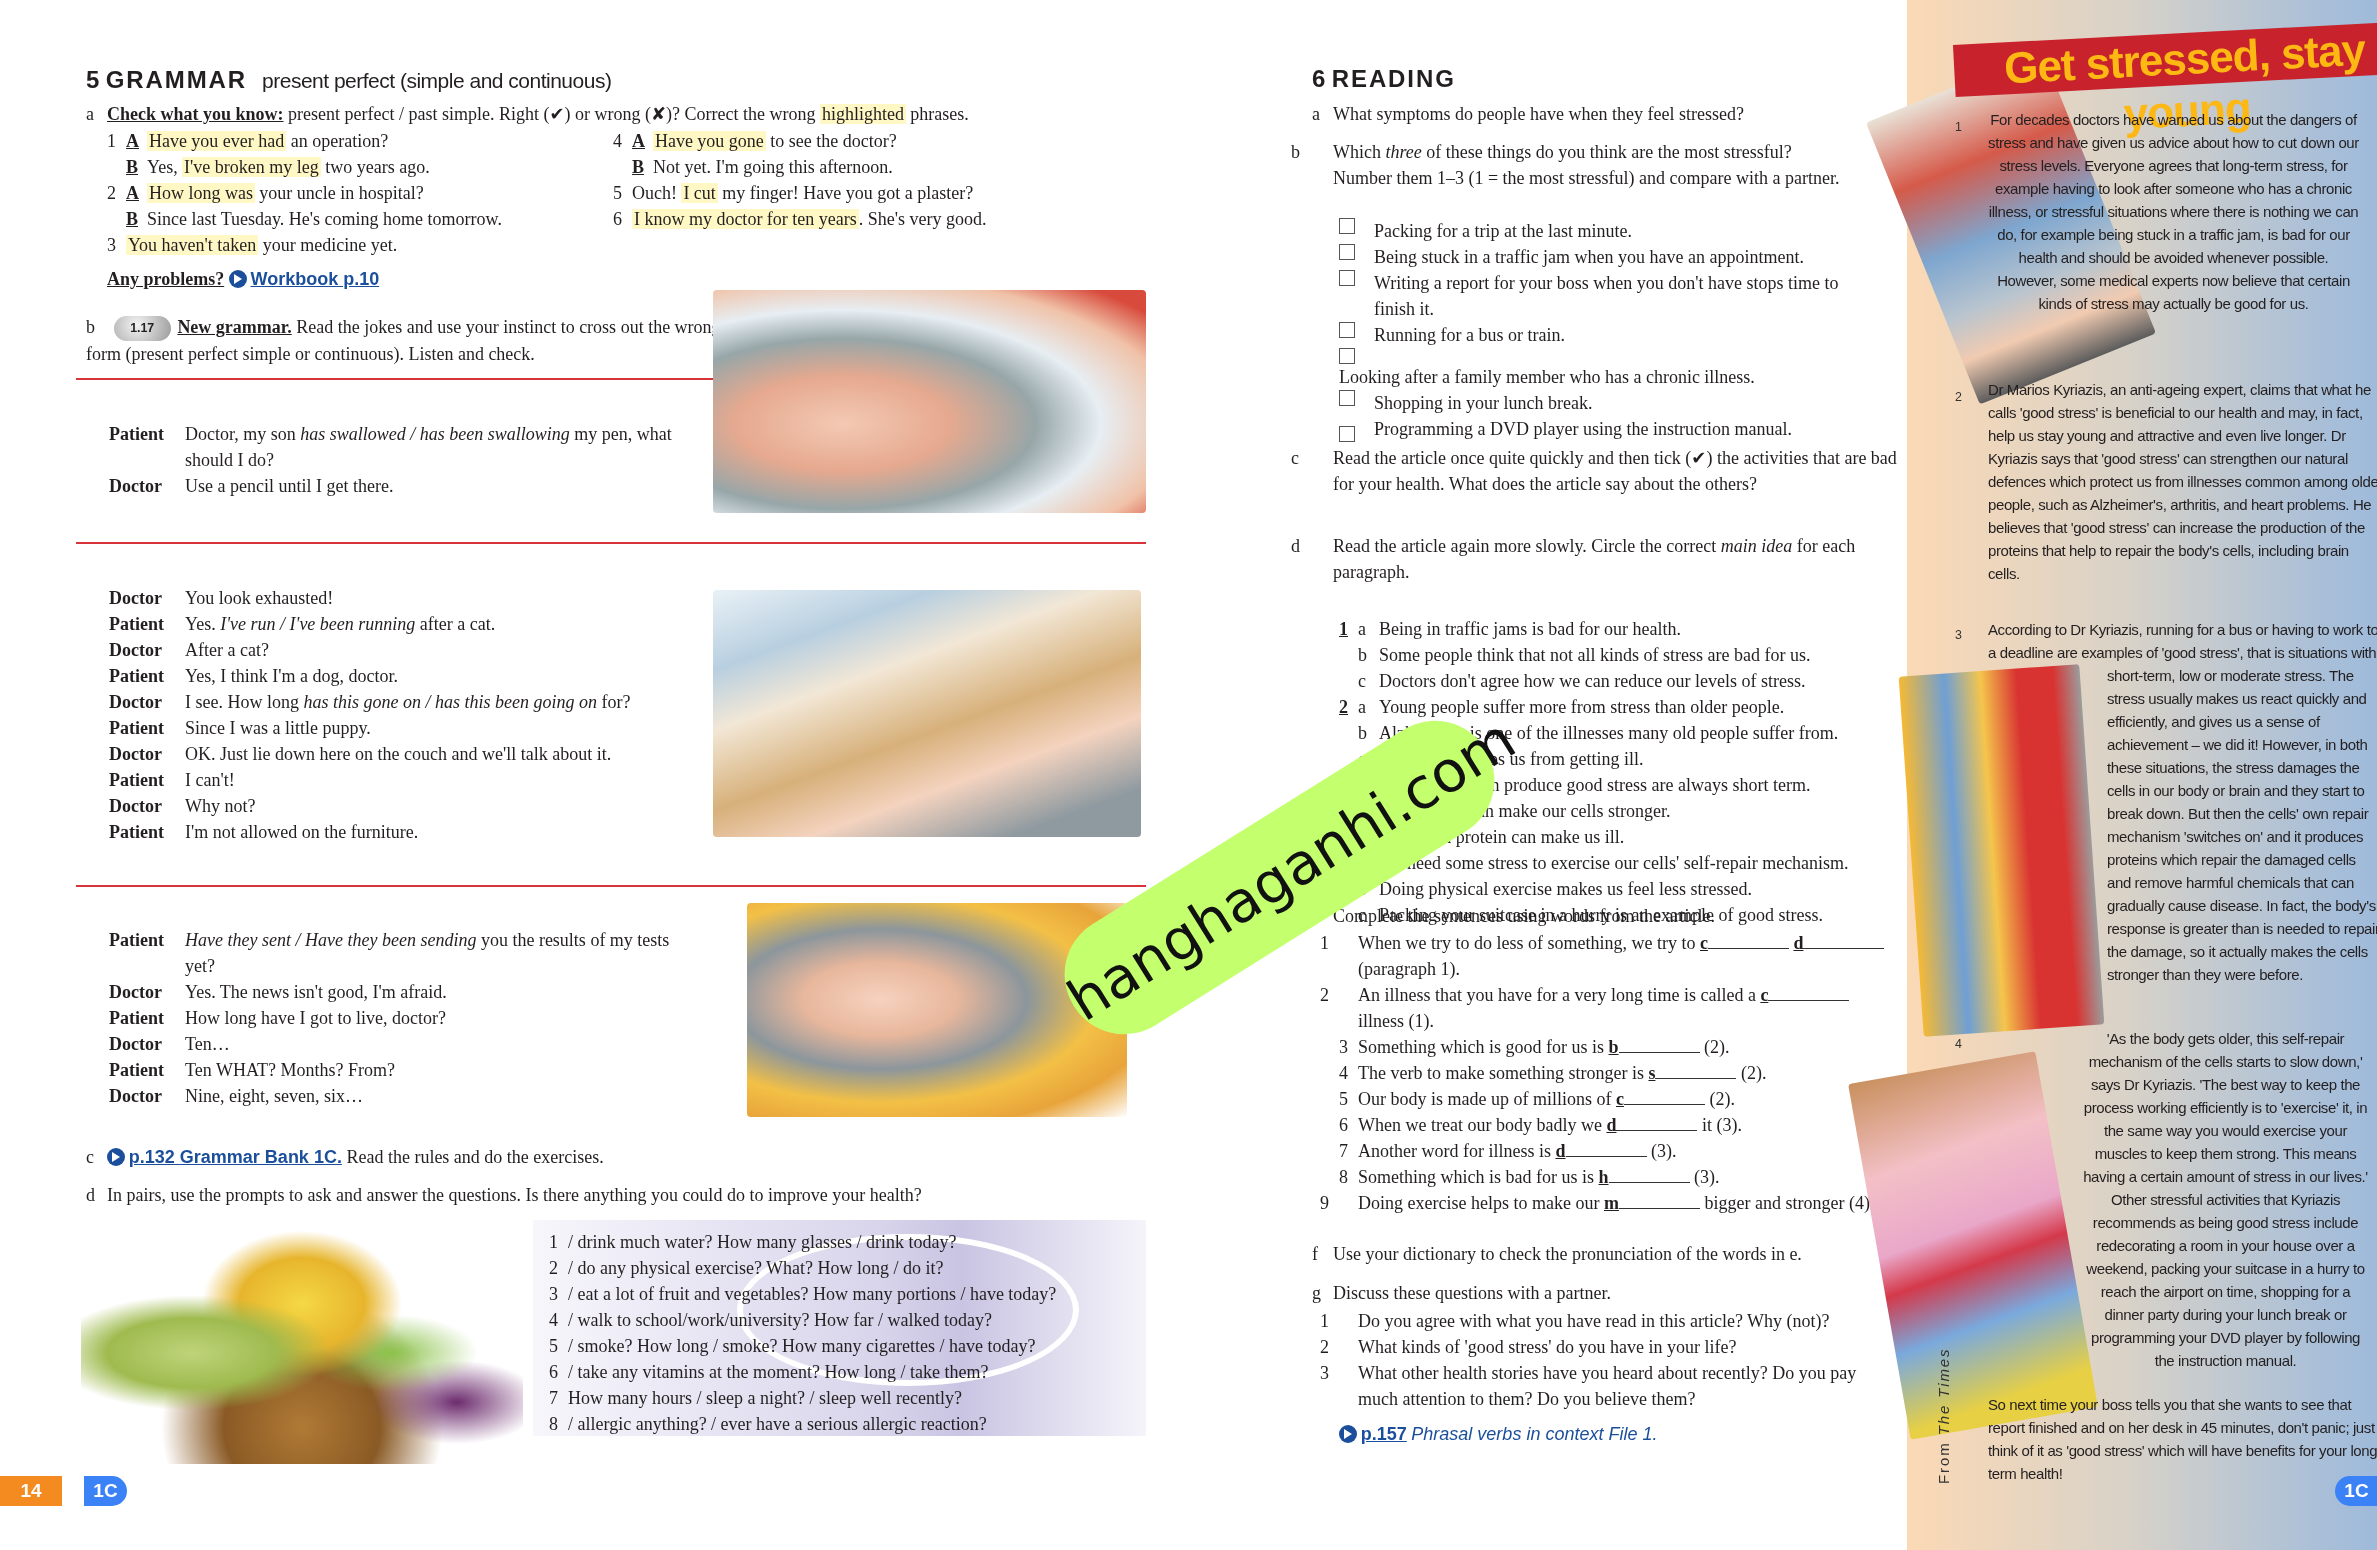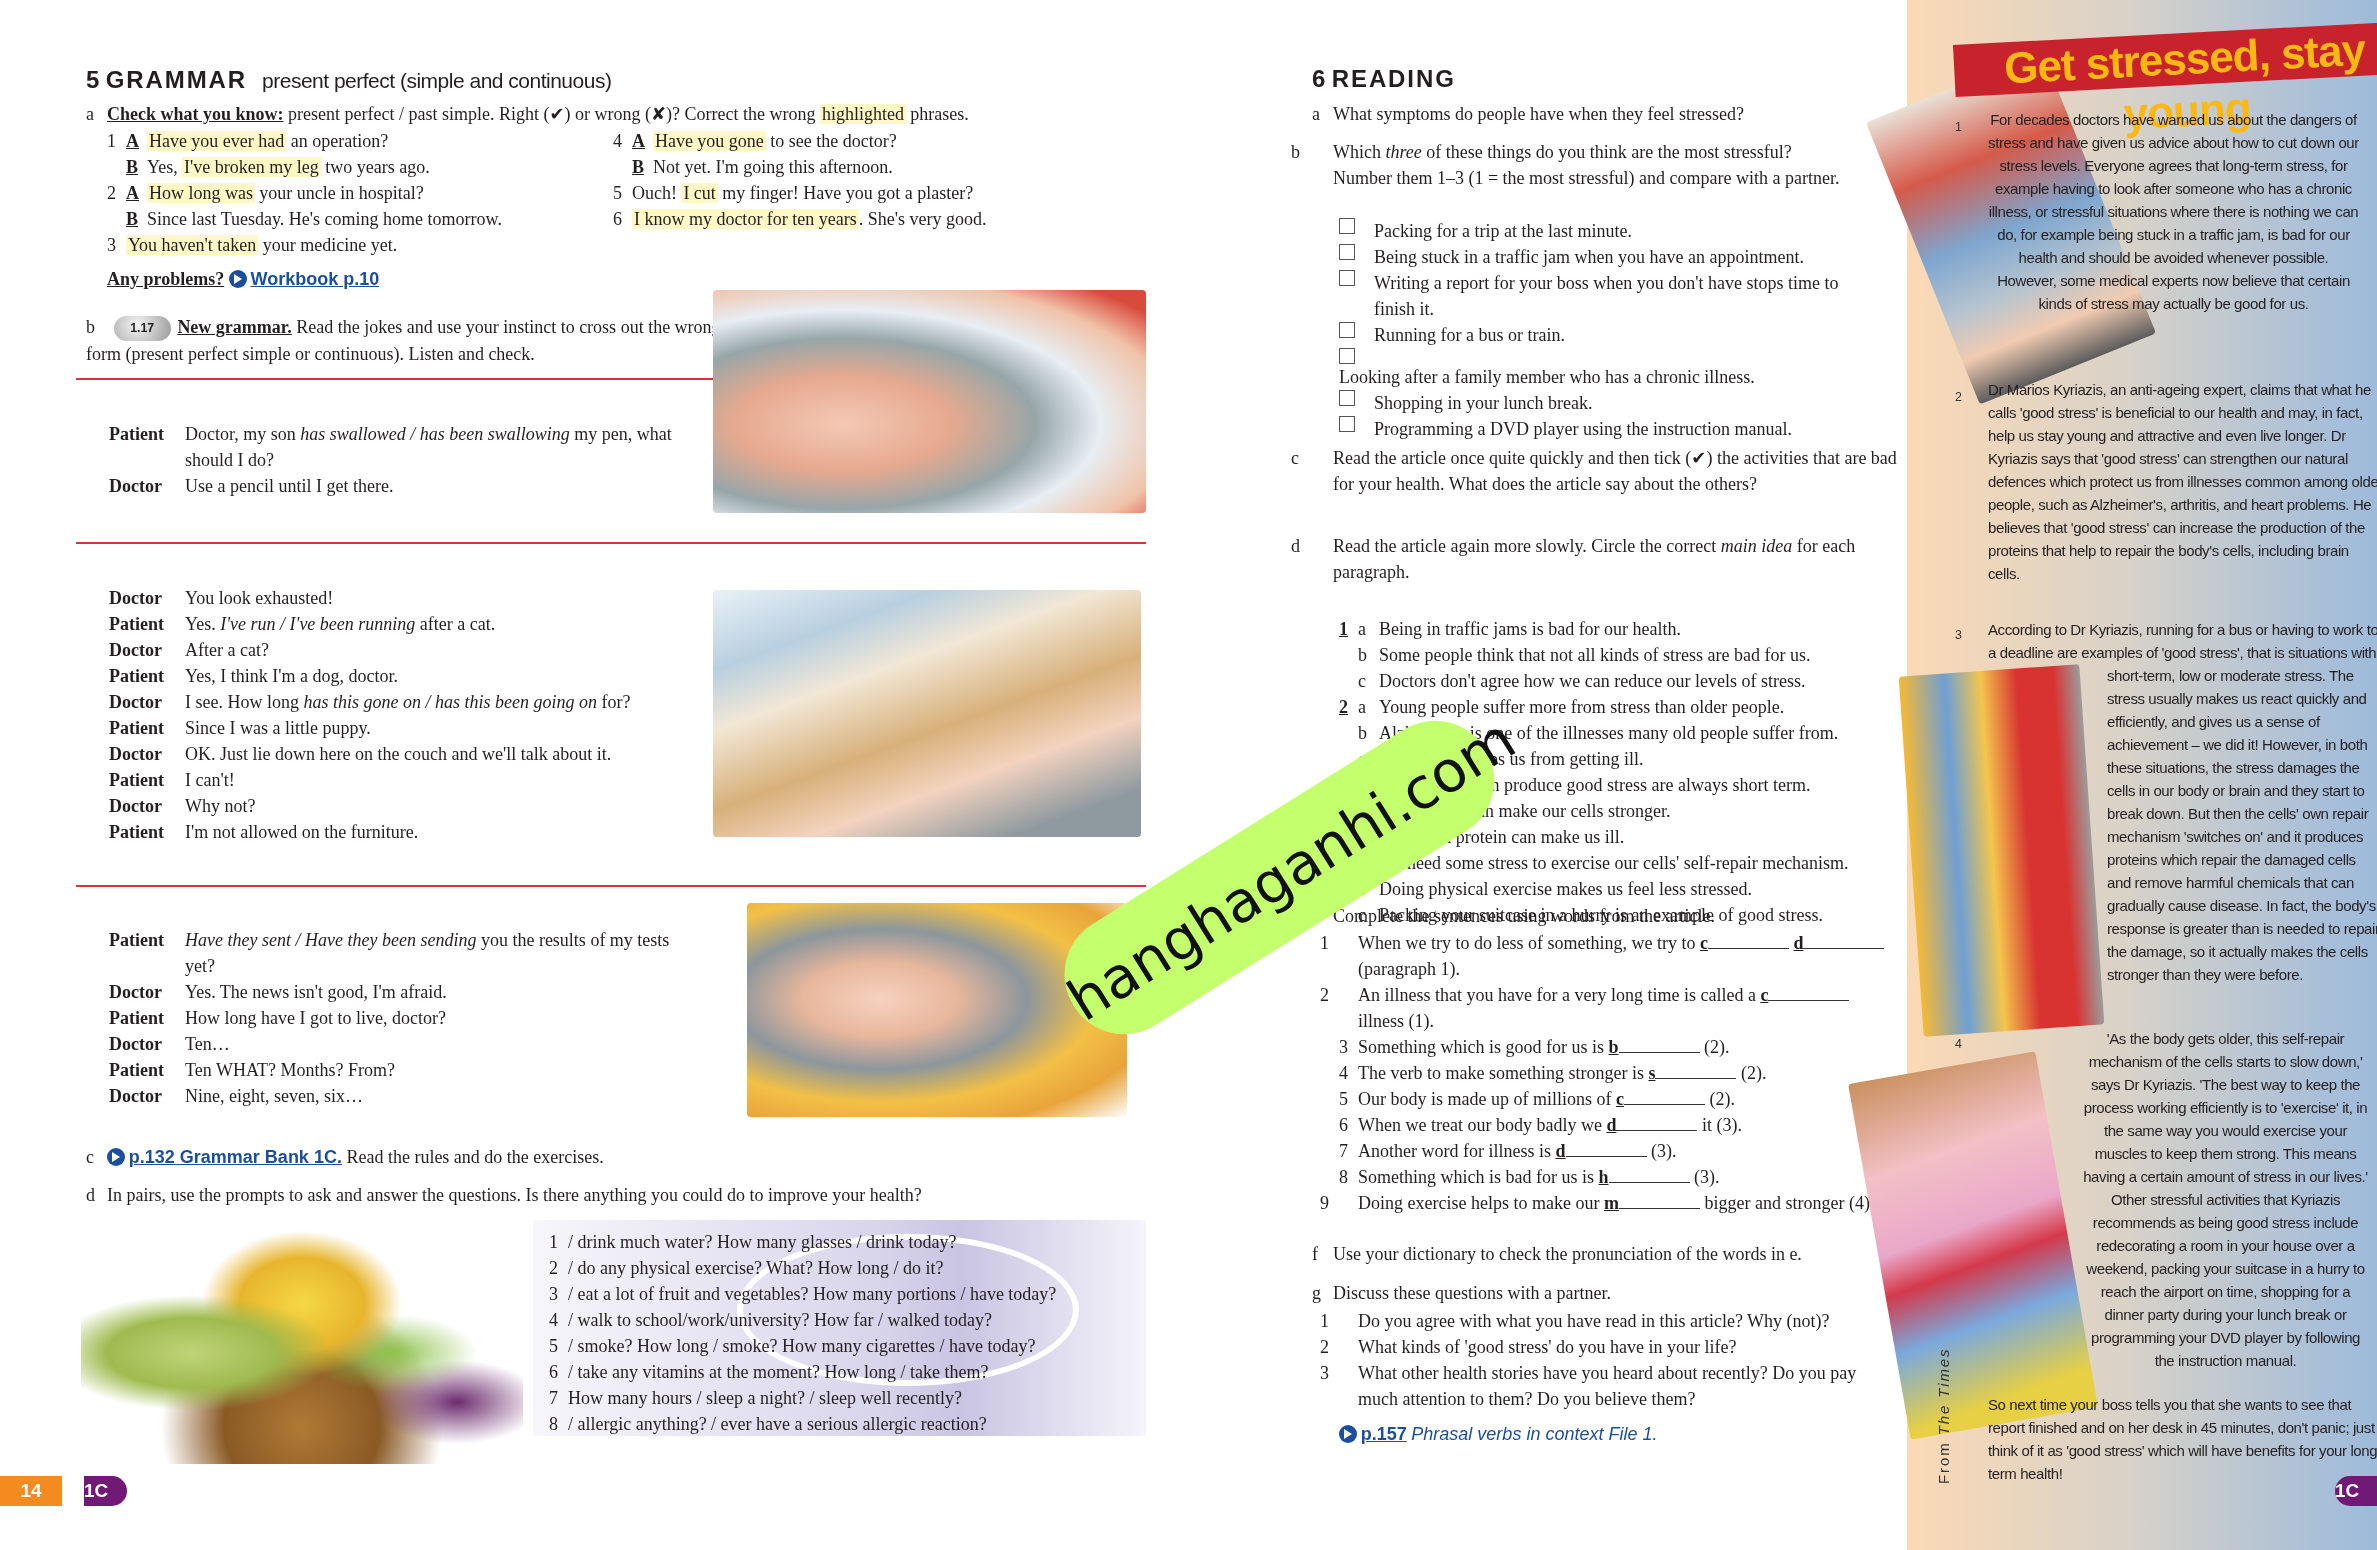--- a/index.html
+++ b/index.html
@@ -24,21 +24,21 @@
   .checkbox { display: inline-block; width: 16px; height: 16px; border: 1px solid #555; vertical-align: -2.4px; margin-right: 19px; background: #fff; }
   .illus { position: absolute; border-radius: 3.8px; overflow: hidden; }
   .prompt-box { position: absolute; background: linear-gradient(90deg, #f7f6fb 0%, #d9d6ec 55%, #c9c4e2 70%, #f5f4fa 100%); }
   .bubble { position: absolute; border: 6.7px solid #ffffff; border-radius: 50%; }
   .article { position: absolute; left: 1907px; top: 0; width: 553px; height: 1550px; background: linear-gradient(90deg, #fbd9b5 0%, #d8d2c8 40%, #a9bfd8 75%, #8fb4de 100%); }
   .art-title { position: absolute; left: 1954px; top: 33px; width: 461px; height: 52px; background: #c8232c; transform: rotate(-3deg); color: #fdb813; font-family: "Liberation Sans", sans-serif; font-weight: bold; font-size: 44px; line-height: 52px; text-align: center; letter-spacing: -1px; }
   .art-p { position: absolute; font-family: "Liberation Sans", sans-serif; font-size: 15px; line-height: 23px; color: #231f20; letter-spacing: -0.4px; }
   .pnum { position: absolute; font-family: "Liberation Sans", sans-serif; font-size: 12.4px; color: #333; }
   .from-times { position: absolute; left: 1931px; top: 1484px; transform: rotate(-90deg); transform-origin: left top; font-family: "Liberation Sans", sans-serif; font-size: 15px; letter-spacing: 1.9px; color: #333; }
   .pg-orange { position: absolute; background: #f48b20; color: #fff; font-family: "Liberation Sans", sans-serif; font-weight: bold; font-size: 19px; text-align: center; line-height: 30px; height: 30px; }
-  .pg-black { position: absolute; background: #701a75; color: #fff; font-family: "Liberation Sans", sans-serif; font-weight: bold; font-size: 19px; text-align: left; line-height: 30px; height: 30px; }
+  .pg-black { position: absolute; background: #3b82f6; color: #fff; font-family: "Liberation Sans", sans-serif; font-weight: bold; font-size: 19px; text-align: center; line-height: 30px; height: 30px; }
   .watermark { position: absolute; left: 1037px; top: 818px; width: 485px; height: 119px; border-radius: 59px; background: #c4ff6e; transform: rotate(-32deg); transform-origin: center; font-family: "DejaVu Sans", sans-serif; font-size: 57px; line-height: 119px; text-align: center; color: #111; }
   .blank { display: inline-block; width: 81px; border-bottom: 1px solid #333; height: 14.3px; }
 </style>
 </head>
 <body>
 
 <div>
 
   <div class="abs" style="left:86px; top:67px;">
     <span class="sec-title">5</span>
@@ -227,21 +227,21 @@
         <span>Running for a bus or train.</span>
       </div>
     <div style="display:flex;flex-direction:column;">
         <span class="checkbox"></span>
         <span>Looking after a family member who has a chronic illness.</span>
       </div>
     <div style="display:flex;">
         <span class="checkbox"></span>
         <span>Shopping in your lunch break.</span>
       </div>
-    <div style="display:flex;">
+    <div style="display:flex;align-items:flex-end;">
         <span class="checkbox"></span>
         <span>Programming a DVD player using the instruction manual.</span>
       </div>
   </div>
 
   <div class="abs" style="left:1312px; top:445px; width:590px; padding-left:21px; text-indent:-21px;">
     <span class="lbl">c</span><span>Read the article once quite quickly and then tick (✔) the activities that are bad for your health. What does the article say about the others?</span>
   </div>
 
   <div class="abs" style="left:1312px; top:533px; width:590px; padding-left:21px; text-indent:-21px;">

